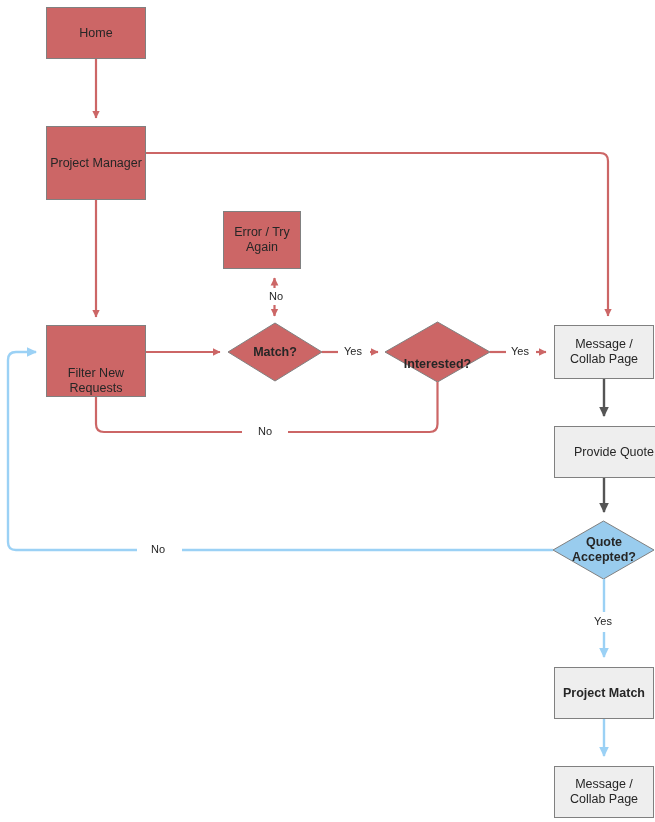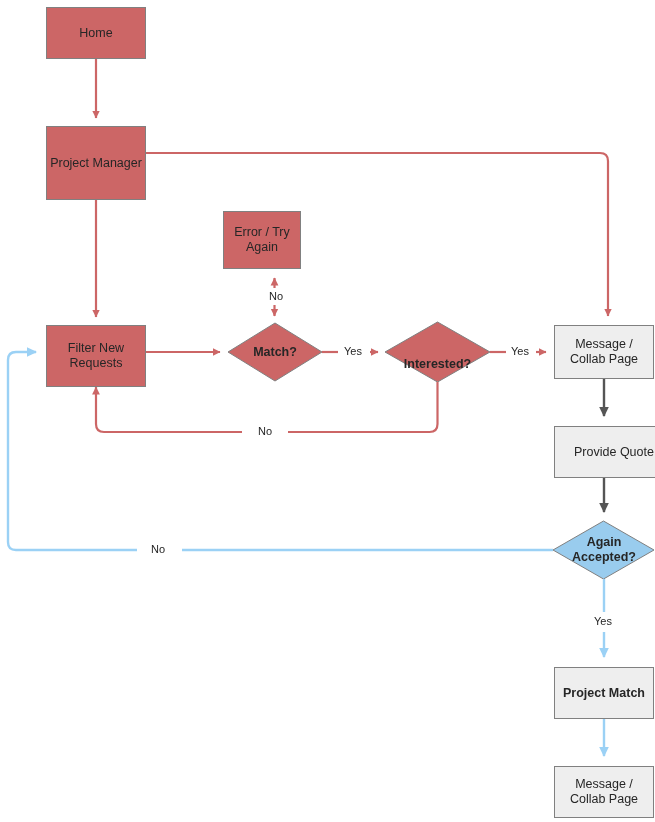--- a/index.html
+++ b/index.html
@@ -129,21 +129,21 @@
 </div>
 
 <div class="node rect red" style="left:46px; top:126px; width:100px; height:74px;">
   <span>Project Manager</span>
 </div>
 
 <div class="node rect red" style="left:223px; top:211px; width:78px; height:58px;">
   <span>Error / Try Again</span>
 </div>
 
-<div class="node rect red" style="left:46px; top:325px; width:100px; height:62px;">
+<div class="node rect red" style="left:46px; top:325px; width:100px; height:72px;align-items:flex-end;">
   <span>Filter New
 Requests</span>
 </div>
 
 <div class="node diamond" style="left:228px; top:323px; width:94px; height:58px;">
   <span class="diamond-label">Match?</span>
 </div>
 
 <div class="node diamond" style="left:385px; top:334px; width:105px; height:60px;justify-content:center;">
   <span class="diamond-label">Interested?</span>
@@ -152,21 +152,21 @@
 <div class="node rect grey" style="left:554px; top:325px; width:100px; height:54px;">
   <span>Message /
 Collab Page</span>
 </div>
 
 <div class="node rect grey" style="left:554px; top:426px; width:120px; height:52px;">
   <span>Provide Quote</span>
 </div>
 
 <div class="node diamond" style="left:548px; top:521px; width:112px; height:58px;">
-  <span class="diamond-label">Again
+  <span class="diamond-label">Quote
 Accepted?</span>
 </div>
 
 <div class="node rect grey" style="left:554px; top:667px; width:100px; height:52px;font-weight:bold;">
   <span>Project Match</span>
 </div>
 
 <div class="node rect grey" style="left:554px; top:766px; width:100px; height:52px;">
   <span>Message /
 Collab Page</span>

